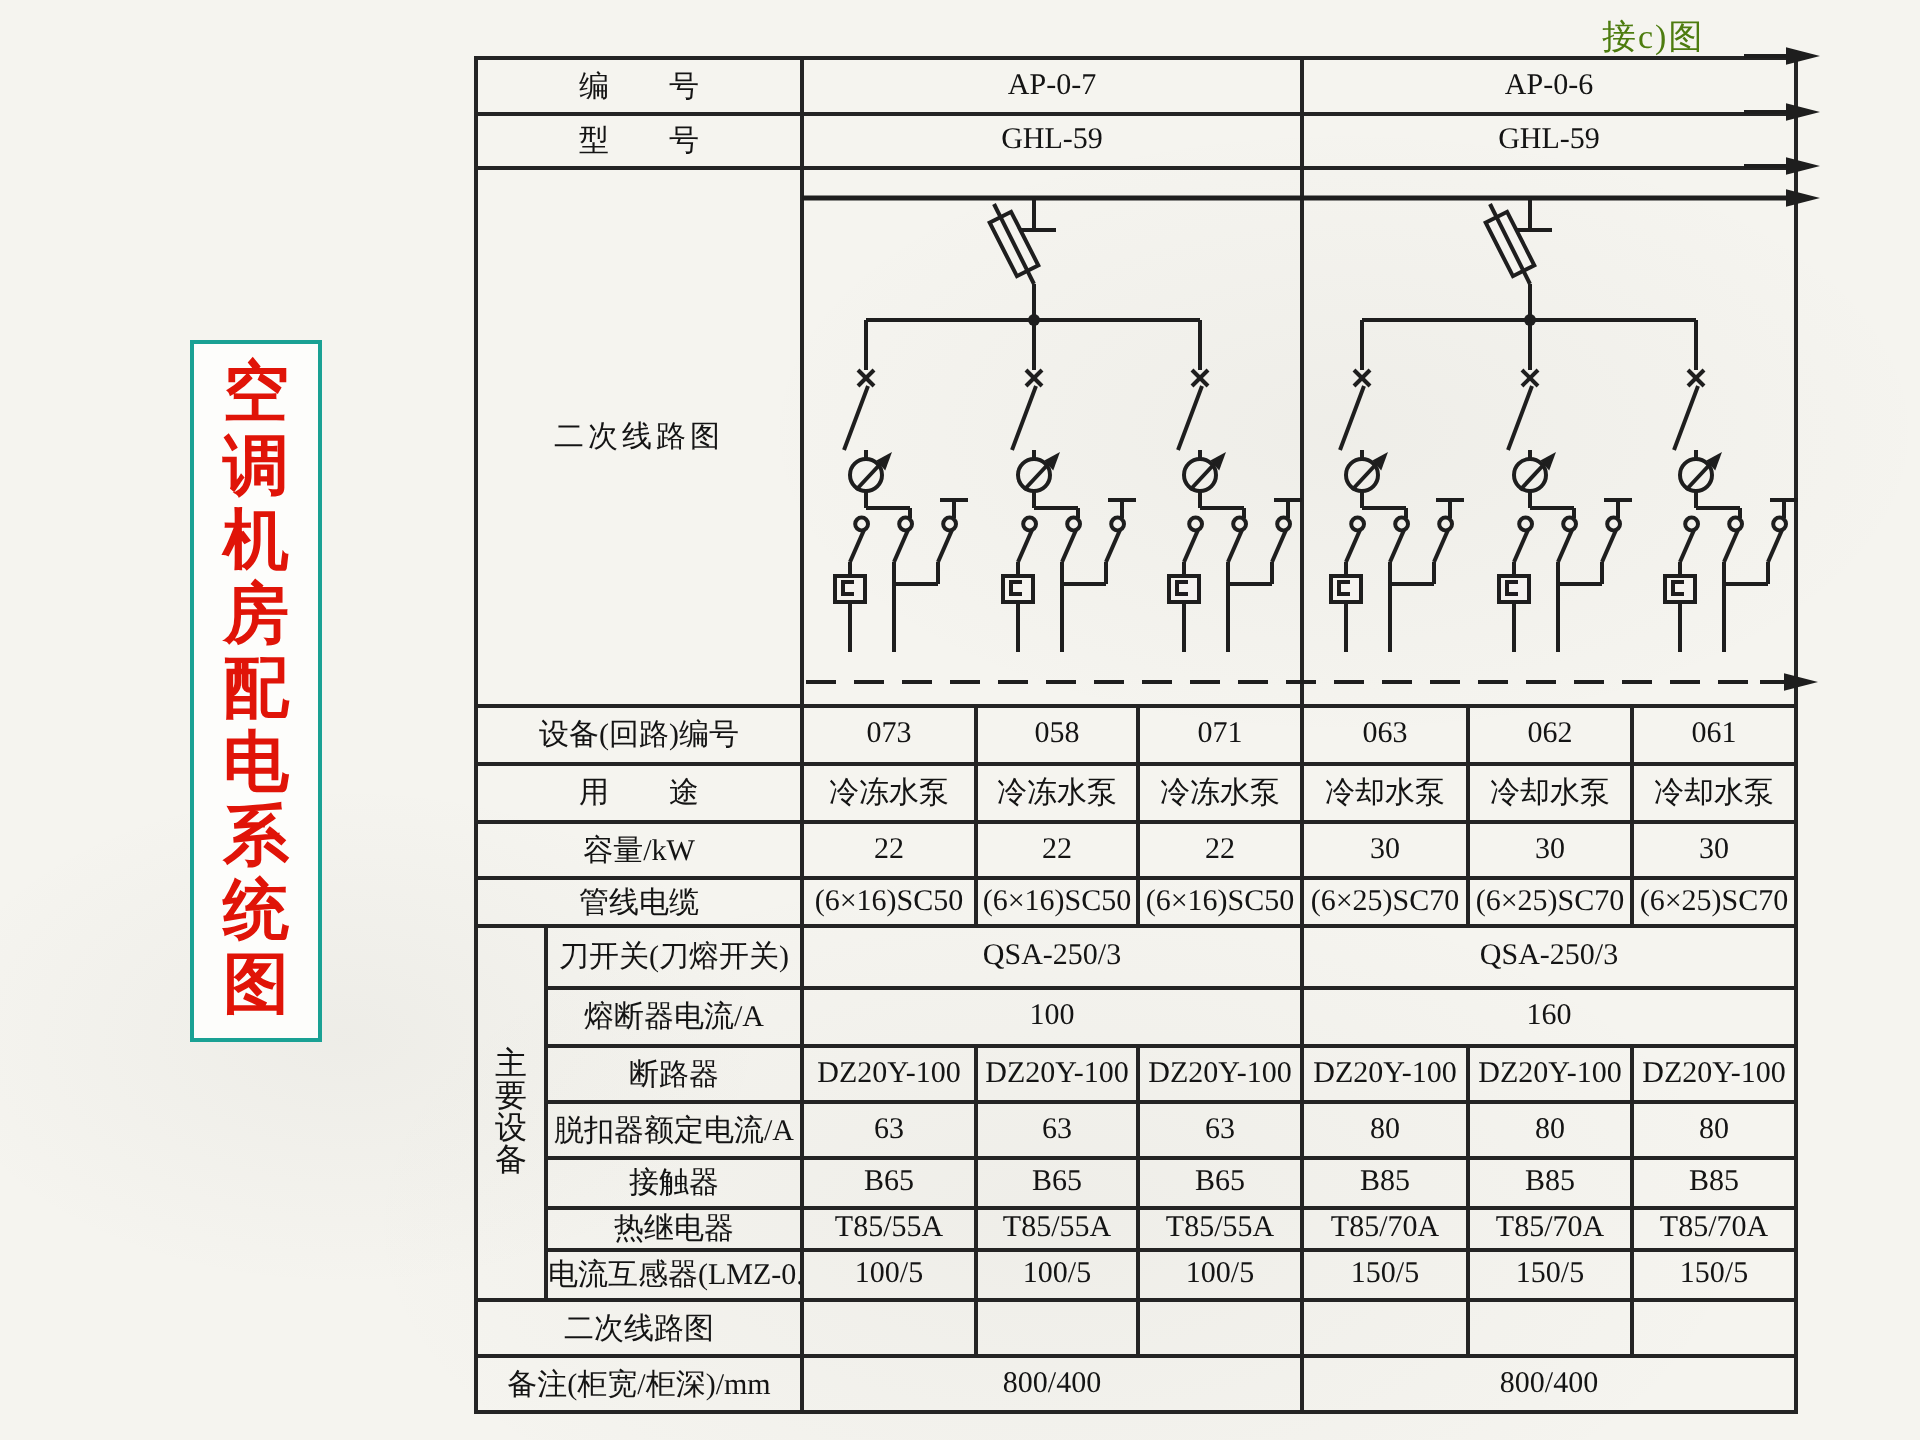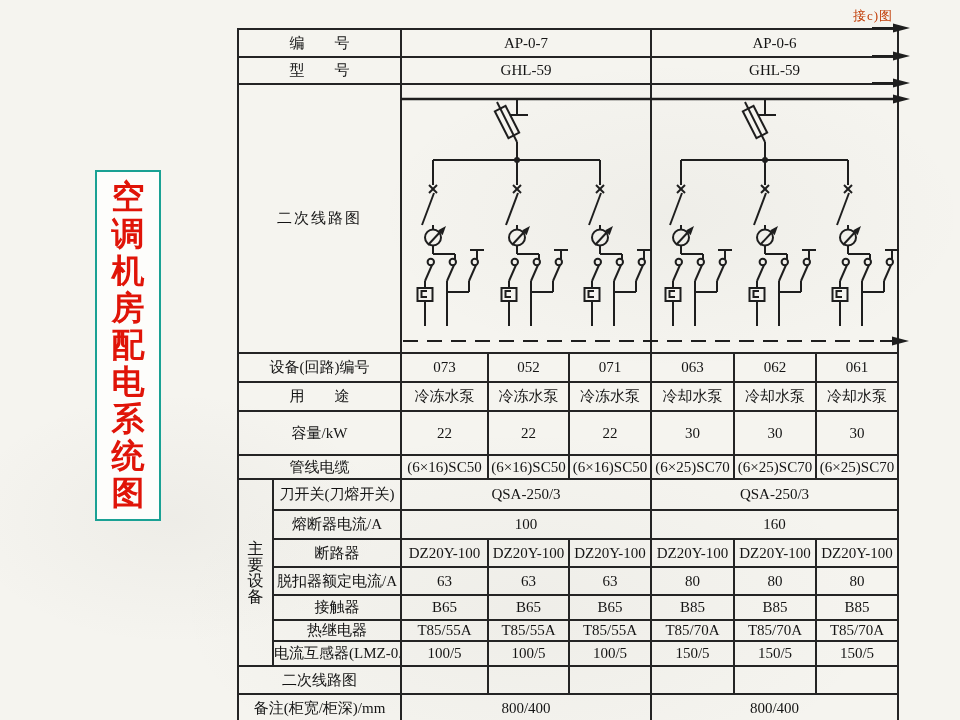--- a/index.html
+++ b/index.html
@@ -26,21 +26,21 @@
     display:flex;flex-direction:column;align-items:center;justify-content:space-between;
     padding:9px 0;box-sizing:border-box;
   }
   #side-title span{
     font-size:33px;line-height:1;color:#e01408;font-weight:bold;
     font-family:"Liberation Serif","DejaVu Serif",serif;
   }
 
   
   #top-note{
-    position:absolute;left:853px;top:7px;font-size:13px;letter-spacing:1px;color:#c2410c;
+    position:absolute;left:801px;top:7px;font-size:17px;letter-spacing:1px;color:#4d7c0f;
   }
 
   
   table.spec{
     position:absolute;left:237px;top:28px;
     border-collapse:collapse;table-layout:fixed;
     width:660px;z-index:1;
   }
   table.spec td{
     border:2px solid #242424;
@@ -110,36 +110,36 @@
       <td colspan="3">GHL-59</td>
     </tr>
     <tr style="height:269px">
       <td colspan="2" class="schemelabel">二次线路图</td>
       <td colspan="3" class="circuit"></td>
       <td colspan="3" class="circuit"></td>
     </tr>
     <tr style="height:29px">
       <td colspan="2">设备(回路)编号</td>
       <td>073</td>
-      <td>052</td>
+      <td>058</td>
       <td>071</td>
       <td>063</td>
       <td>062</td>
       <td>061</td>
     </tr>
     <tr style="height:29px">
       <td colspan="2">用　　途</td>
       <td>冷冻水泵</td>
       <td>冷冻水泵</td>
       <td>冷冻水泵</td>
       <td>冷却水泵</td>
       <td>冷却水泵</td>
       <td>冷却水泵</td>
     </tr>
-    <tr style="height:44px">
+    <tr style="height:28px">
       <td colspan="2">容量/kW</td>
       <td>22</td>
       <td>22</td>
       <td>22</td>
       <td>30</td>
       <td>30</td>
       <td>30</td>
     </tr>
     <tr style="height:24px">
       <td colspan="2">管线电缆</td>

